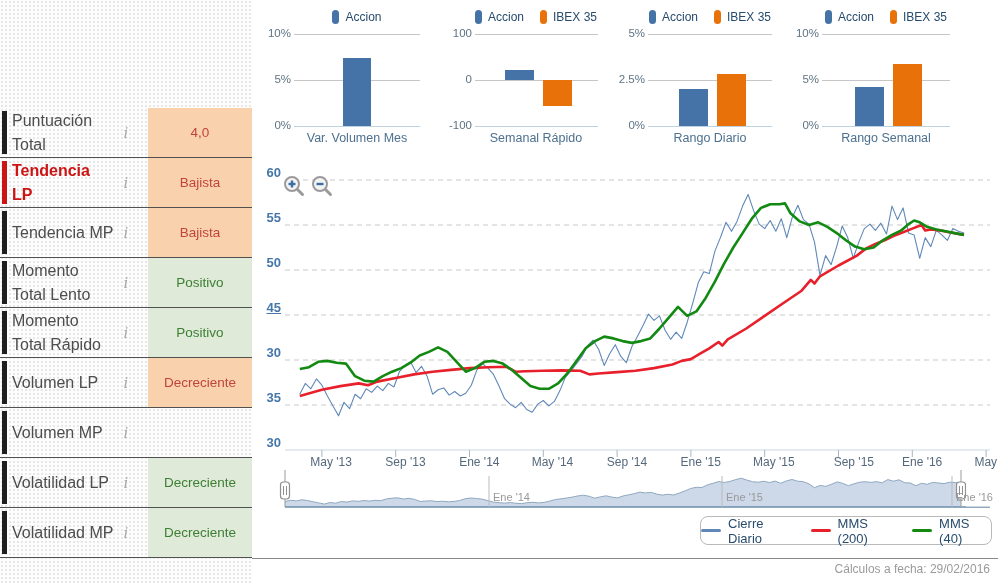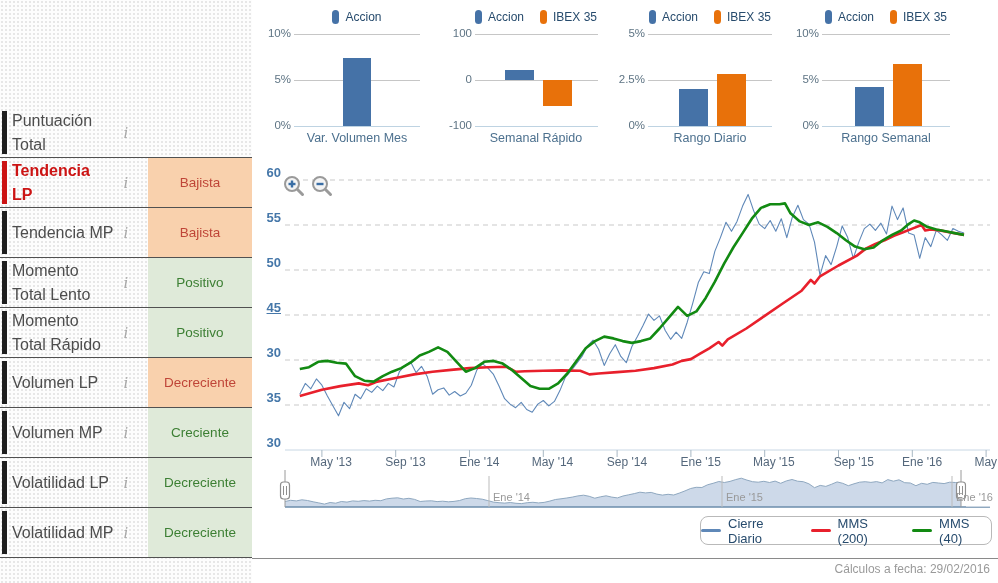--- a/index.html
+++ b/index.html
@@ -87,20 +87,21 @@
 <div id="stage">
 
   <div id="left-panel"></div>
 
 
   <div id="score-rows">
       <div class="score-row">
         <span class="score-bar"></span>
         <div class="score-label">Puntuación Total</div>
         <span class="info-i">i</span>
+        <div class="score-value" style="background: rgb(249, 209, 173); color: rgb(191, 69, 56);">4,0</div>
       </div>
       <div class="score-row hl">
         <span class="score-bar"></span>
         <div class="score-label">Tendencia LP</div>
         <span class="info-i">i</span>
         <div class="score-value" style="background: rgb(249, 209, 173); color: rgb(191, 69, 56);">Bajista</div>
       </div>
       <div class="score-row">
         <span class="score-bar"></span>
         <div class="score-label">Tendencia MP</div>
@@ -122,21 +123,20 @@
       <div class="score-row">
         <span class="score-bar"></span>
         <div class="score-label">Volumen LP</div>
         <span class="info-i">i</span>
         <div class="score-value" style="background: rgb(249, 209, 173); color: rgb(191, 69, 56);">Decreciente</div>
       </div>
       <div class="score-row">
         <span class="score-bar"></span>
         <div class="score-label">Volumen MP</div>
         <span class="info-i">i</span>
-        <div class="score-value" style="background: rgb(223, 234, 217); color: rgb(60, 127, 51);">Creciente</div>
       </div>
       <div class="score-row">
         <span class="score-bar"></span>
         <div class="score-label">Volatilidad LP</div>
         <span class="info-i">i</span>
         <div class="score-value" style="background: rgb(223, 234, 217); color: rgb(60, 127, 51);">Decreciente</div>
       </div>
       <div class="score-row">
         <span class="score-bar"></span>
         <div class="score-label">Volatilidad MP</div>

